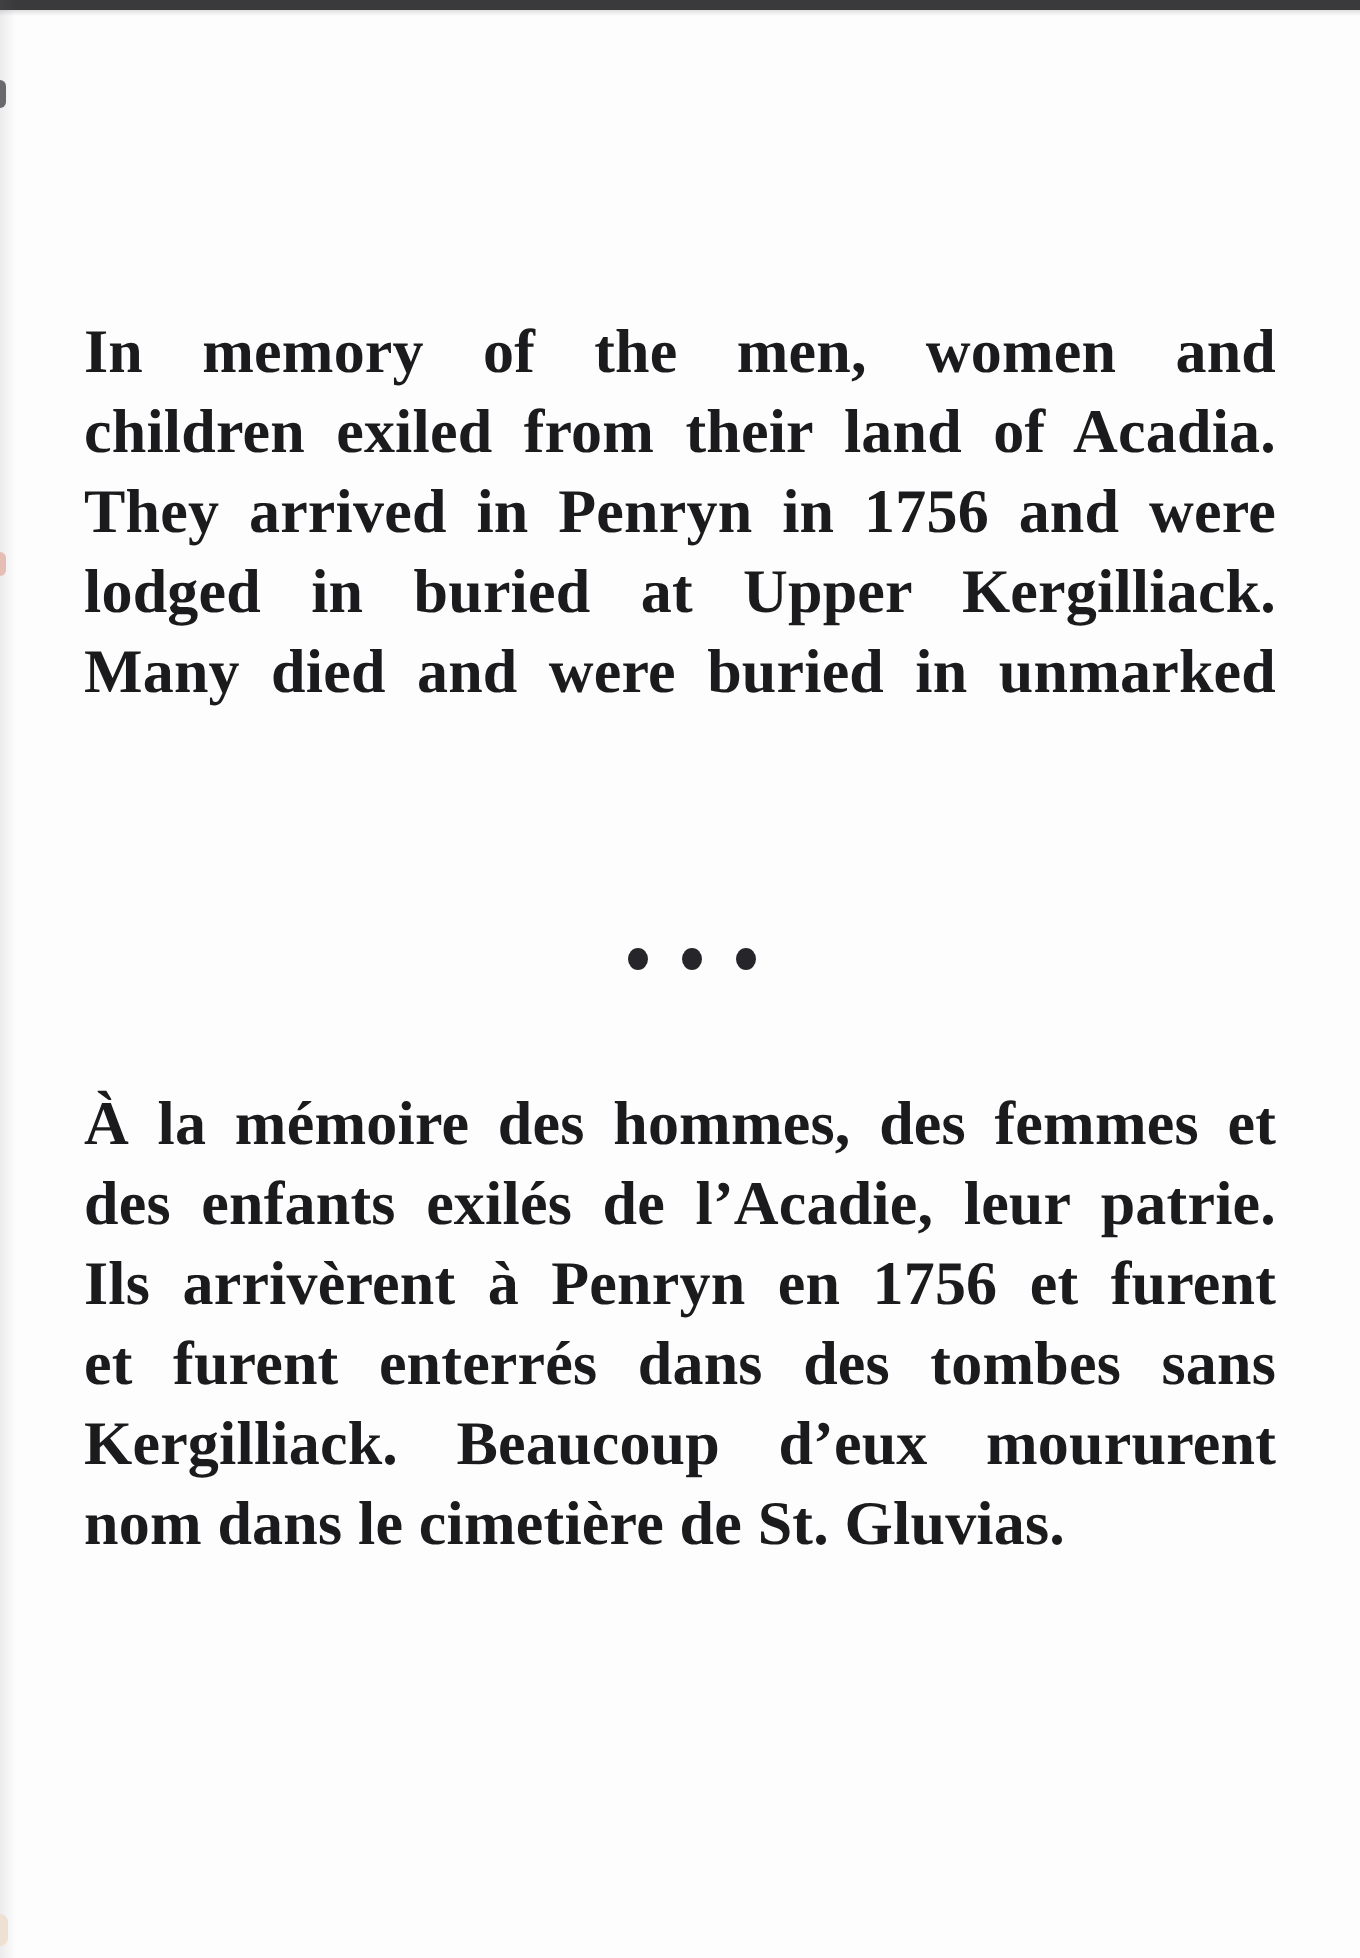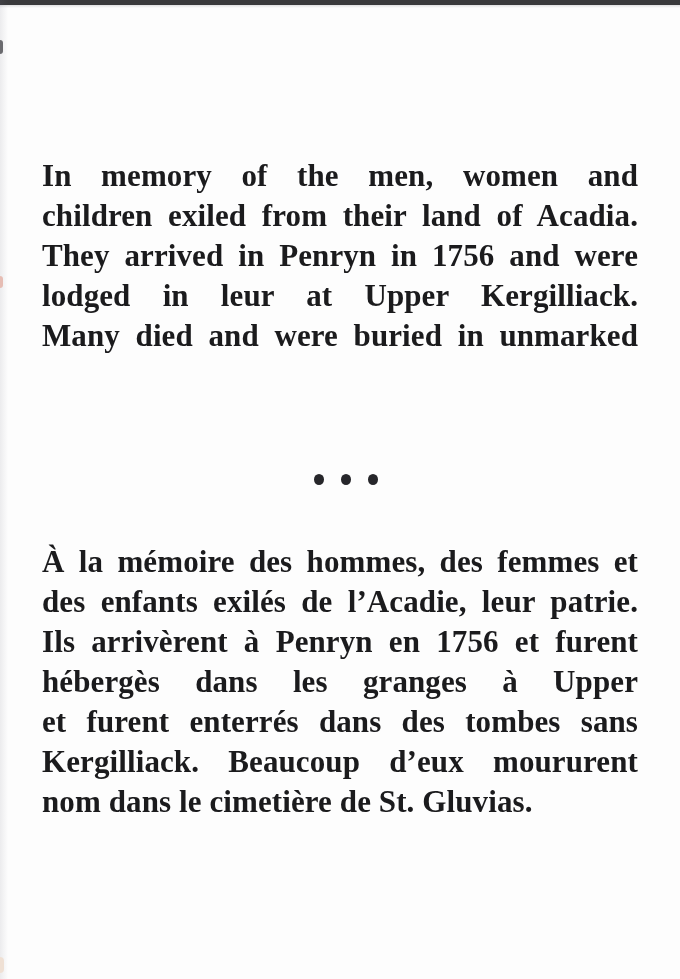--- a/index.html
+++ b/index.html
@@ -79,35 +79,34 @@
 <div class="page">
 
   <div class="scan-strip"></div>
   <div class="strip-shadow"></div>
   <div class="edge-shade"></div>
 
   <div class="text-block text-block--english">
     <div class="line">In memory of the men, women and</div>
     <div class="line">children exiled from their land of Acadia.</div>
     <div class="line">They arrived in Penryn in 1756 and were</div>
-    <div class="line">lodged in leur at Upper Kergilliack.</div>
+    <div class="line">lodged in buried at Upper Kergilliack.</div>
     <div class="line">Many died and were buried in unmarked</div>
   </div>
 
   <div class="separator">
     <span class="dot"></span>
     <span class="dot"></span>
     <span class="dot"></span>
   </div>
 
   <div class="text-block text-block--french">
     <div class="line">À la mémoire des hommes, des femmes et</div>
     <div class="line">des enfants exilés de l’Acadie, leur patrie.</div>
     <div class="line">Ils arrivèrent à Penryn en 1756 et furent</div>
-    <div class="line">hébergès dans les granges à Upper</div>
     <div class="line">et furent enterrés dans des tombes sans</div>
     <div class="line">Kergilliack. Beaucoup d’eux moururent</div>
     <div class="line line--natural-end">nom dans le cimetière de St. Gluvias.</div>
   </div>
 
   <div class="artifact artifact--dark"></div>
   <div class="artifact artifact--pink"></div>
   <div class="artifact artifact--tan"></div>
 
 </div>

